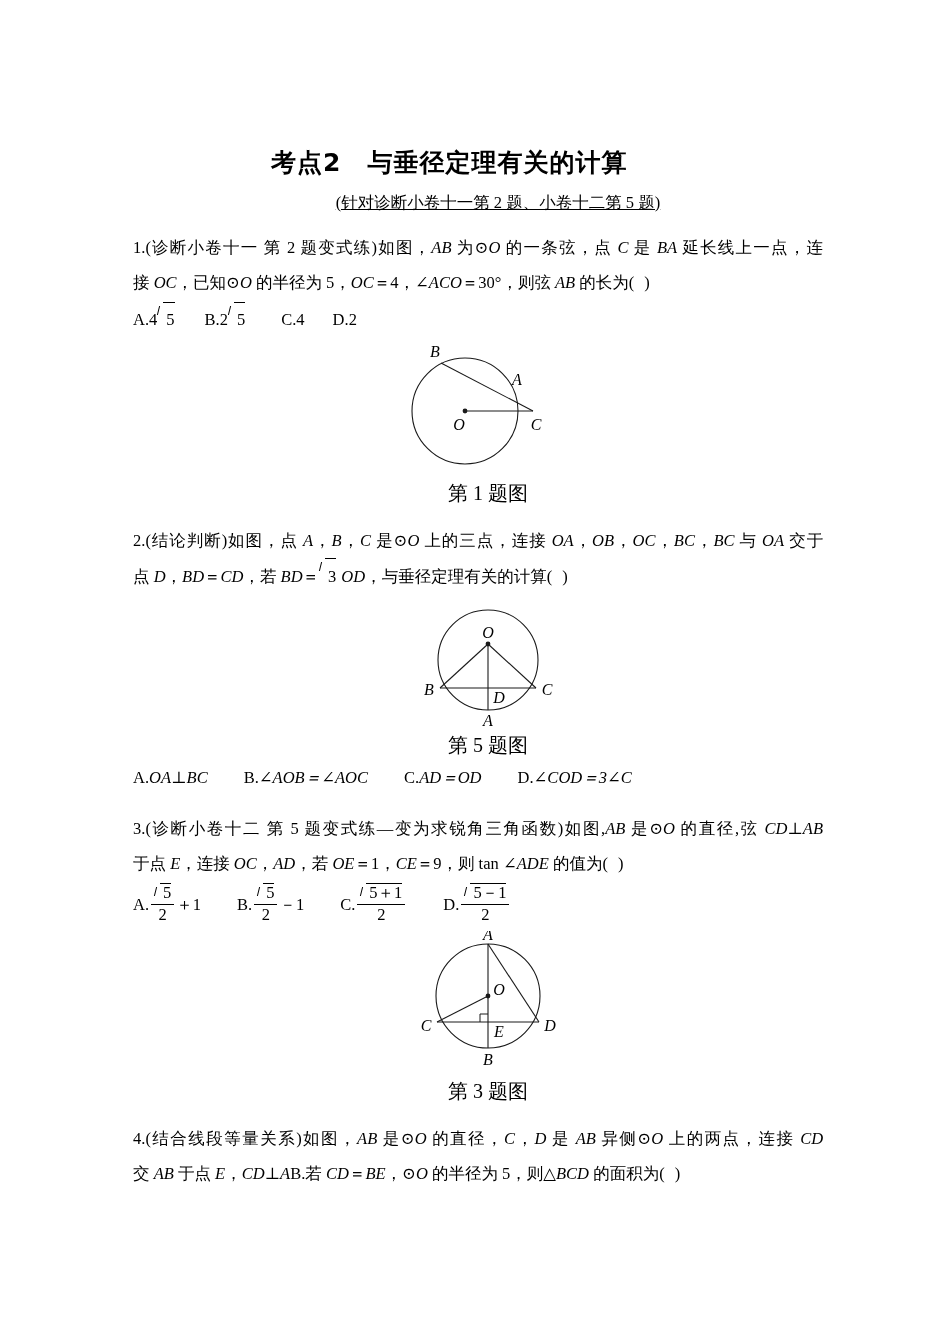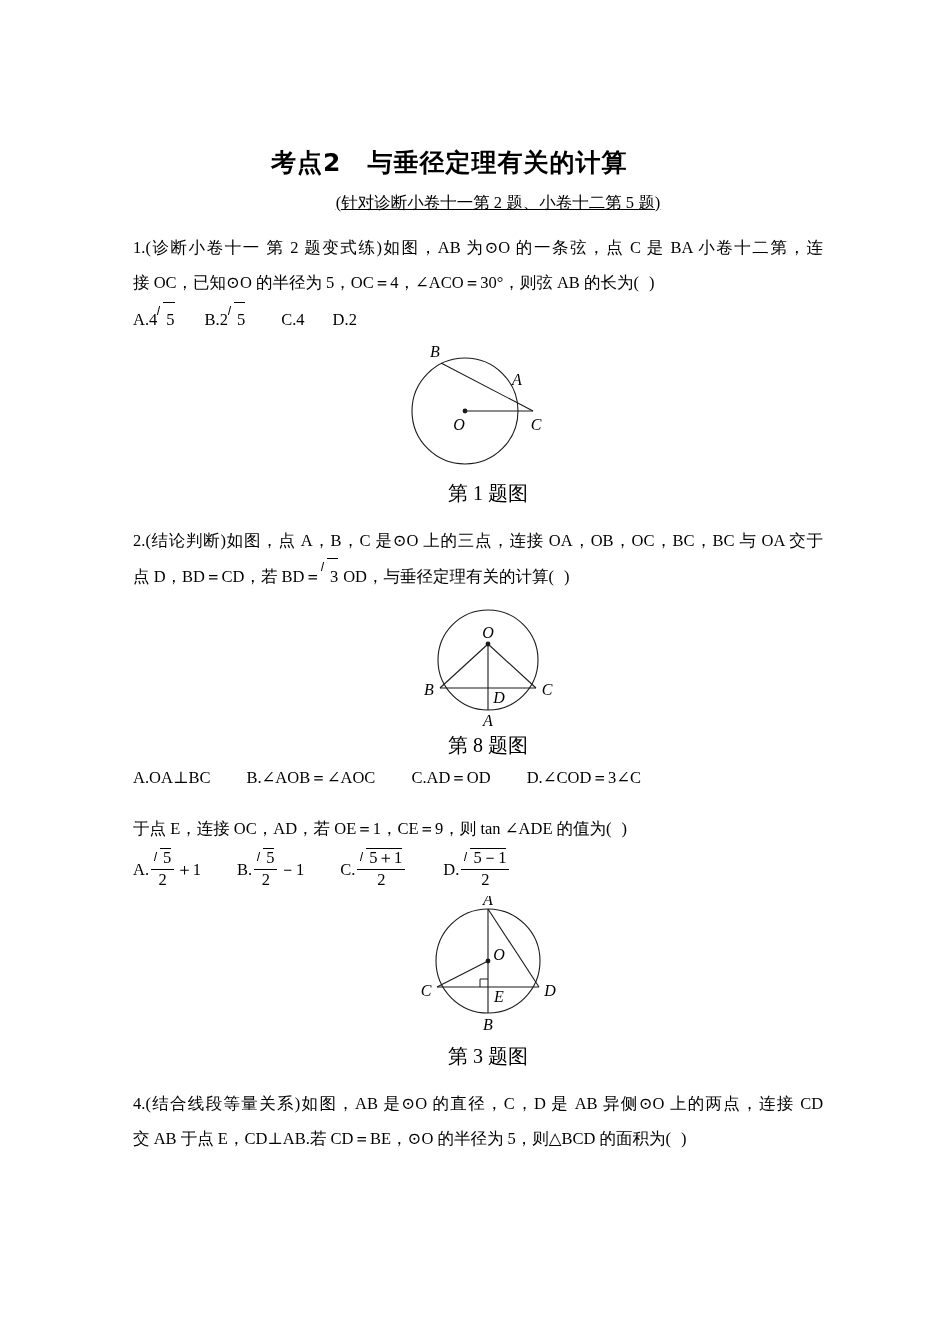--- a/index.html
+++ b/index.html
@@ -55,21 +55,21 @@
     text-align: justify;
     text-justify: inter-ideograph;
     margin-top: 16px;
   }
   .q-line { display: block; white-space: nowrap; }
   .q-line.just {
     white-space: normal;
     text-align: justify;
     text-align-last: justify;
   }
-  .it { }
+  .it { font-style: italic; }
   .sp-sm { display: inline-block; width: 5px; }
   .sp-md { display: inline-block; width: 10px; }
 
   
   .options {
     font-size: 16.5px;
     line-height: 34px;
     margin-top: 2px;
   }
   .opt { display: inline-block; }
@@ -145,21 +145,21 @@
 
 <div class="page">
 <div class="content">
 
   <h1 class="doc-title">
     <span>考点</span><span class="kaodian-num">2</span><span class="gap"></span><span>与垂径定理有关的计算</span>
   </h1>
   <div class="doc-subtitle">(针对诊断小卷十一第 2 题、小卷十二第 5 题)</div>
 
   <div class="question">
-    <span class="q-line just"><span>1.</span><span>(诊断小卷十一 第 2 题变式练)</span><span>如图，</span><span class="it">AB</span><span> 为⊙</span><span class="it">O</span><span> 的一条弦，点 </span><span class="it">C</span><span> 是 </span><span class="it">BA</span><span> 小卷十二第，连</span></span>
+    <span class="q-line just"><span>1.</span><span>(诊断小卷十一 第 2 题变式练)</span><span>如图，</span><span class="it">AB</span><span> 为⊙</span><span class="it">O</span><span> 的一条弦，点 </span><span class="it">C</span><span> 是 </span><span class="it">BA</span><span> 延长线上一点，连</span></span>
     <span class="q-line"><span>接 </span><span class="it">OC</span><span>，已知⊙</span><span class="it">O</span><span> 的半径为 5，</span><span class="it">OC</span><span>＝4，∠</span><span class="it">ACO</span><span>＝30°，则弦 </span><span class="it">AB</span><span> 的长为(</span><span class="sp-md"></span><span>)</span></span>
   </div>
 
   <div class="options">
     <span class="opt"><span>A.</span><span>4</span><span class="radical"><span>5</span></span></span><span class="opt-gap-1"></span><span class="opt"><span>B.</span><span>2</span><span class="radical"><span>5</span></span></span><span class="opt-gap-2"></span><span class="opt"><span>C.</span><span>4</span></span><span class="opt-gap-3"></span><span class="opt"><span>D.</span><span>2</span></span>
   </div>
 
   <div class="figure">
     <svg class="fig-svg" width="190" height="135" viewBox="0 0 190 135">
       <circle cx="72" cy="68" r="53" fill="none" stroke="#1a1a1a" stroke-width="1.1"></circle>
@@ -186,28 +186,29 @@
       <line x1="95" y1="44" x2="47" y2="88" stroke="#1a1a1a" stroke-width="1.1"></line>
       <line x1="95" y1="44" x2="143" y2="88" stroke="#1a1a1a" stroke-width="1.1"></line>
       <line x1="47" y1="88" x2="143" y2="88" stroke="#1a1a1a" stroke-width="1.1"></line>
       <line x1="95" y1="44" x2="95" y2="110" stroke="#1a1a1a" stroke-width="1.1"></line>
       <text class="fig-label" x="95" y="38" text-anchor="middle">O</text>
       <text class="fig-label" x="36" y="95" text-anchor="middle">B</text>
       <text class="fig-label" x="106" y="103" text-anchor="middle">D</text>
       <text class="fig-label" x="154" y="95" text-anchor="middle">C</text>
       <text class="fig-label" x="95" y="126" text-anchor="middle">A</text>
     </svg>
-    <div class="fig-caption">第 8 题图</div>
+    <div class="fig-caption">第 5 题图</div>
   </div>
 
   <div class="options">
     <span class="opt"><span>A.</span><span class="it">OA⊥BC</span></span><span class="opt-gap-2"></span><span class="opt"><span>B.</span><span class="it">∠AOB＝∠AOC</span></span><span class="opt-gap-2"></span><span class="opt"><span>C.</span><span class="it">AD＝OD</span></span><span class="opt-gap-2"></span><span class="opt"><span>D.</span><span class="it">∠COD＝3∠C</span></span>
   </div>
 
   <div class="question">
+    <span class="q-line just"><span>3.</span><span>(诊断小卷十二 第 5 题变式练—变为求锐角三角函数)</span><span>如图,</span><span class="it">AB</span><span> 是⊙</span><span class="it">O</span><span> 的直径,弦 </span><span class="it">CD</span><span>⊥</span><span class="it">AB</span></span>
     <span class="q-line"><span>于点 </span><span class="it">E</span><span>，连接 </span><span class="it">OC</span><span>，</span><span class="it">AD</span><span>，若 </span><span class="it">OE</span><span>＝1，</span><span class="it">CE</span><span>＝9，则 tan ∠</span><span class="it">ADE</span><span> 的值为(</span><span class="sp-md"></span><span>)</span></span>
   </div>
 
   <div class="options">
     <span class="opt"><span>A.</span><span class="frac"><span class="num"><span class="radical"><span>5</span></span></span><span class="den">2</span></span><span>＋1</span></span><span class="opt-gap-2"></span><span class="opt"><span>B.</span><span class="frac"><span class="num"><span class="radical"><span>5</span></span></span><span class="den">2</span></span><span>－1</span></span><span class="opt-gap-2"></span><span class="opt"><span>C.</span><span class="frac"><span class="num"><span class="radical"><span>5＋1</span></span></span><span class="den">2</span></span></span><span class="opt-gap-2"></span><span class="opt"><span>D.</span><span class="frac"><span class="num"><span class="radical"><span>5－1</span></span></span><span class="den">2</span></span></span>
   </div>
 
   <div class="figure">
     <svg class="fig-svg" width="190" height="145" viewBox="0 0 190 145">
       <circle cx="95" cy="65" r="52" fill="none" stroke="#1a1a1a" stroke-width="1.1"></circle>

